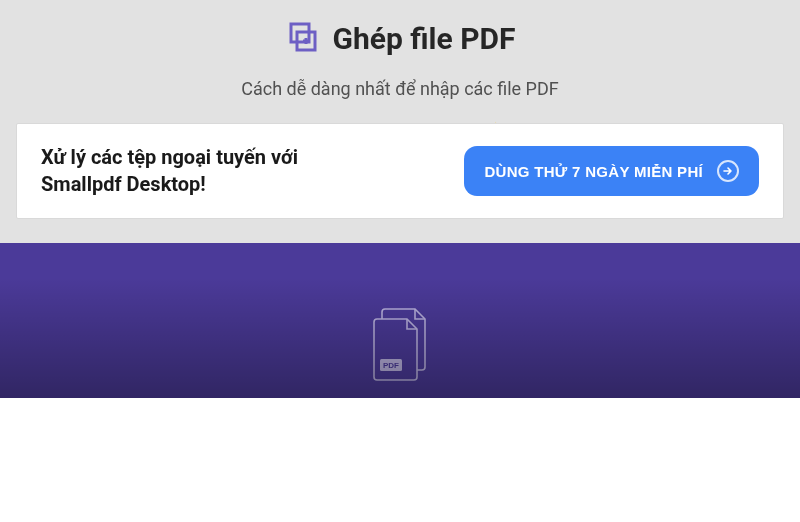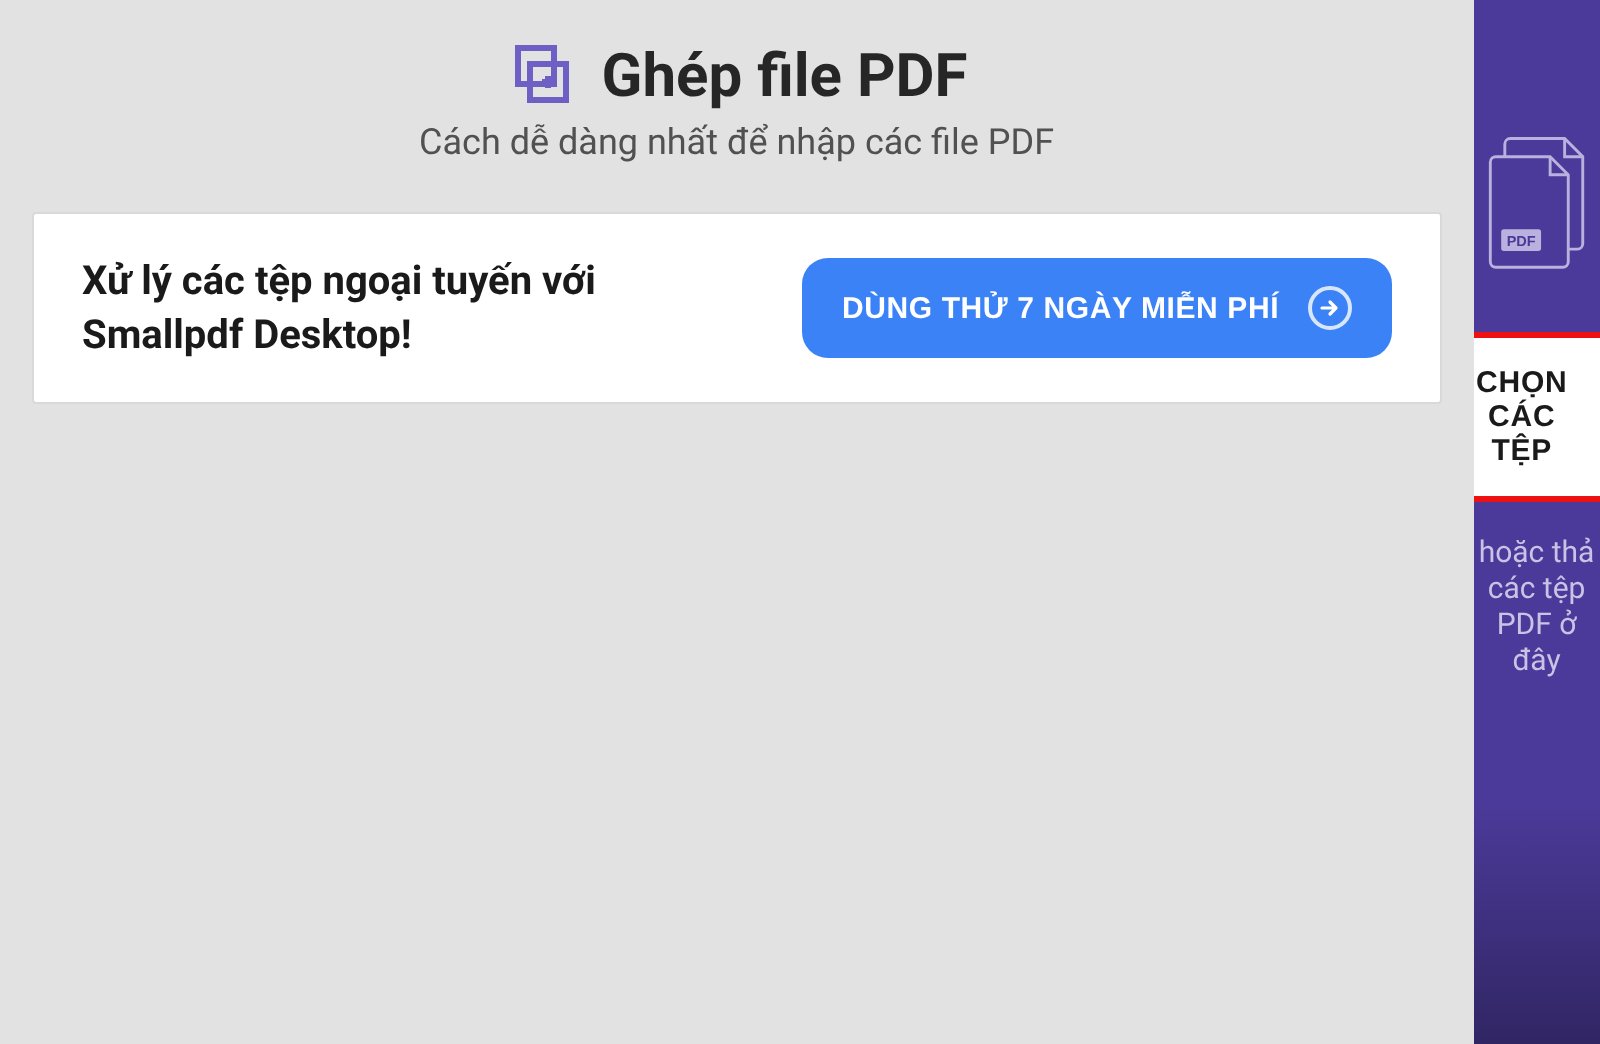--- a/index.html
+++ b/index.html
@@ -1,23 +1,23 @@
 <!DOCTYPE html>
 <html><head>
 <meta charset="utf-8">
 <style>
   * { box-sizing: border-box; margin: 0; padding: 0; }
   html, body { width: 800px; height: 522px; font-family: -apple-system, BlinkMacSystemFont, "Segoe UI", Roboto, sans-serif; overflow: hidden; }
-  .page { width: 800px; height: 522px; display: flex; flex-direction: row; }
+  .page { width: 800px; height: 398px; display: flex; flex-direction: column; }
   .top { background: #f0f0f0; position: relative; padding-top: 20px; padding-bottom: 24px; }
   .overlay { position:absolute; inset:0; background: rgba(128,128,128,0.12); pointer-events:none; }
   .title-row { display: flex; align-items: center; justify-content: center; gap: 12px; }
   .title-icon svg { display:block; }
   .title { font-size: 30px; font-weight: 700; color: #1a1a1a; }
-  .subtitle { text-align: center; color: #4a4a4a; font-size: 18px; margin-top: 5px; }
+  .subtitle { text-align: center; color: #4a4a4a; font-size: 18px; margin-top: 22px; }
   .promo { margin: 24px 16px 0 16px; background: #fff; border: 1px solid #d9d9d9; border-radius: 2px; padding: 20px 24px; display: flex; align-items: center; justify-content: space-between; gap: 20px; position: relative; }
   .promo-text { font-size: 20px; font-weight: 700; color: #1a1a1a; max-width: 340px; line-height: 1.35; }
   .cta { background: #3b82f6; color: #fff; border: none; padding: 14px 20px; font-size: 15px; font-weight: 700; letter-spacing: .3px; border-radius: 13px; display: inline-flex; align-items: center; gap: 14px; cursor: pointer; text-transform: uppercase; }
   .cta .arrow { width: 22px; height: 22px; border: 2px solid rgba(255,255,255,.8); border-radius: 50%; display:inline-flex; align-items:center; justify-content:center; }
   .sparkle { position: absolute; color: #f7c948; font-size: 14px; line-height:1; user-select:none; pointer-events:none; }
   .s1 { top: 120px; left: 490px; }
   .s2 { top: 190px; right: 24px; }
   .s3 { top: 126px; right: 32px; opacity:.6; font-size:10px; }
   .bottom { flex: 1; background: #4b3a99; position: relative; overflow:hidden; }
   .bottom::after{ content:""; position:absolute; left:0; right:0; bottom:0; height:120px; background: linear-gradient(to bottom, rgba(0,0,0,0), rgba(0,0,0,.35)); pointer-events:none;}

